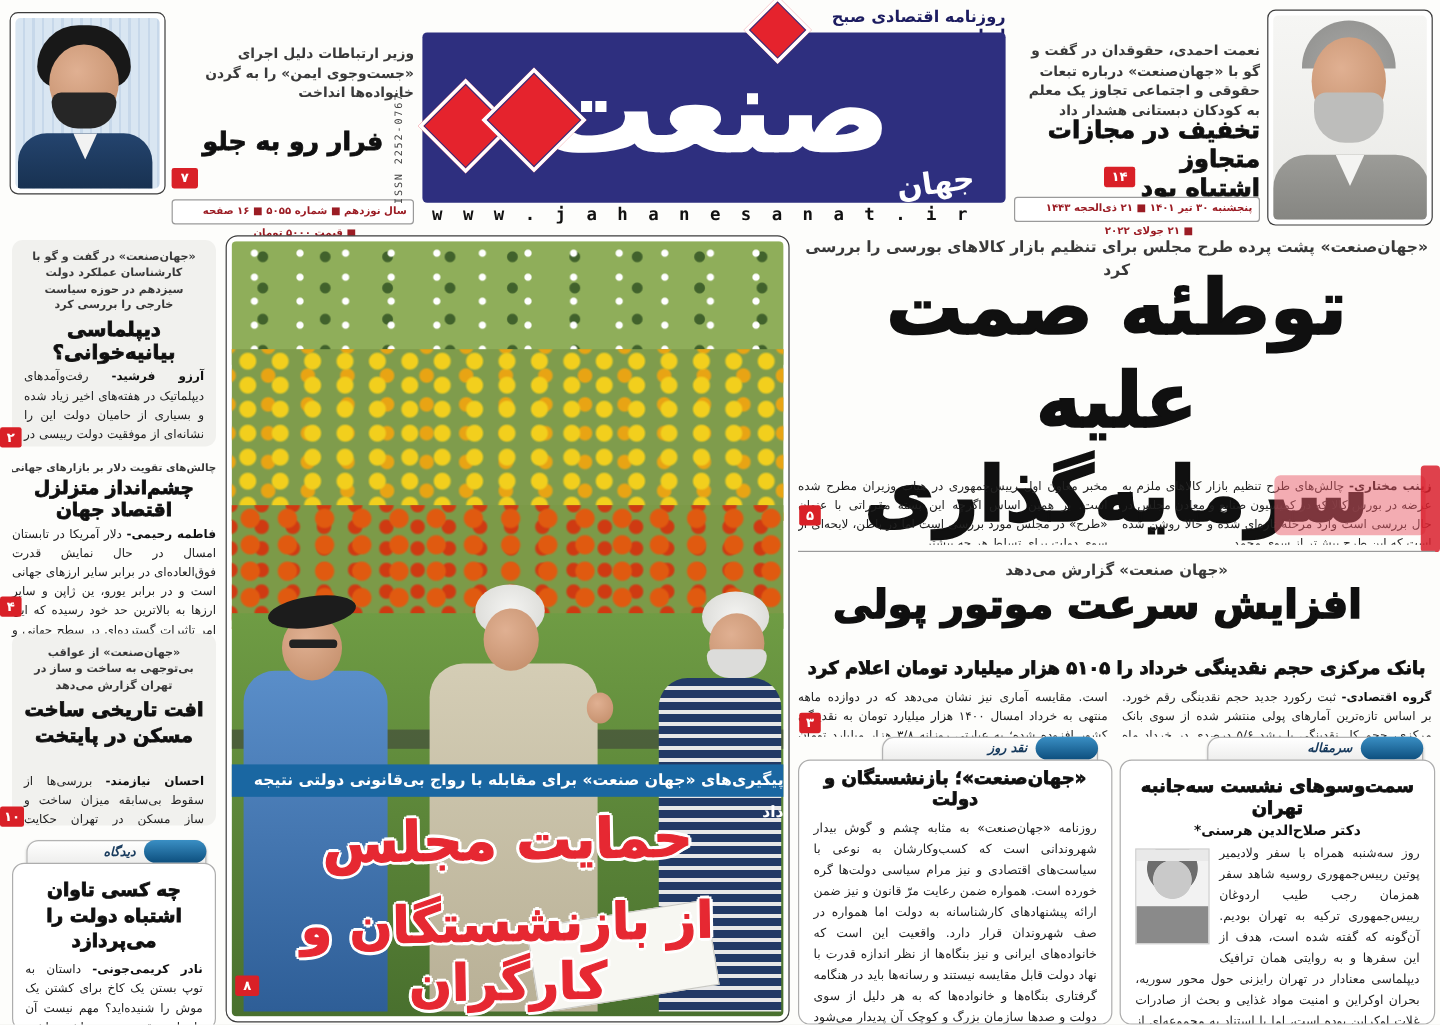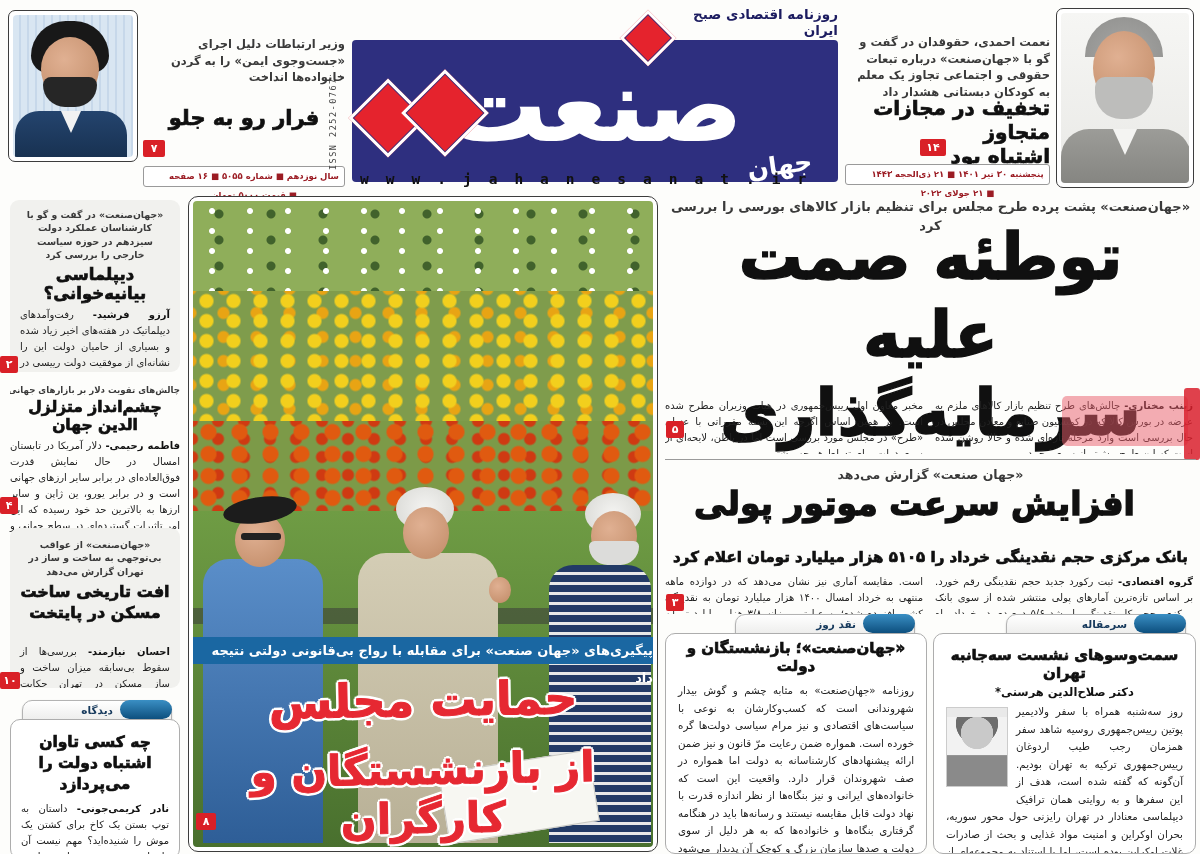--- a/index.html
+++ b/index.html
@@ -17,21 +17,21 @@
   .body-txt{font-size:10px;color:#222;line-height:1.6;text-align:justify;text-align-last:right;}
   .byline{font-weight:bold;color:#111;}
   .pnum{position:absolute;width:22px;height:17px;background:#d92027;color:#fff;font-weight:bold;
         font-size:11px;text-align:center;line-height:17px;border-radius:2px;}
   .datebox{border:1px solid #9a9a9a;border-radius:3px;background:#fff;color:#9b1c24;font-size:8.5px;
            font-weight:bold;text-align:center;box-sizing:border-box;padding-left:20px;}
   .graybox{background:#f1f1ee;border-radius:9px;box-sizing:border-box;overflow:hidden;}
   .colbox{border:1px solid #adadad;border-radius:10px;background:#fff;box-sizing:border-box;overflow:hidden;}
   
   .tabbar{height:32px;background:linear-gradient(#ffffff,#e3e3e1);border:1px solid #b3b3b3;
-          border-radius:10px;box-shadow:0 1px 2px rgba(0,0,0,.18);box-sizing:border-box;}
+          border-radius:10px;box-shadow:0 1px 2px rgba(0,0,0,.18);box-sizing:border-box;font-style:italic;}
   .tabcap{position:absolute;left:auto;right:-1px;top:-1px;width:52px;height:19px;border-radius:10px;
           background:linear-gradient(#3a8fc4,#0d4f7e);}
   .tablabel{position:absolute;right:58px;top:0;line-height:18px;font-size:10.5px;font-weight:bold;color:#16395c;}
   
   .logoblue{background:#2e2f7f;border-radius:4px;}
   .diamond{position:absolute;background:#e5232d;border:3px solid #fff;transform:rotate(45deg);
            box-shadow:0 0 0 1px #2e2f7f inset;}
   .wwwbar{letter-spacing:17px;font-weight:bold;font-size:14.5px;color:#111;white-space:nowrap;
           font-family:"DejaVu Sans Mono","DejaVu Sans",monospace;direction:ltr;}
   .issn{writing-mode:vertical-rl;transform:rotate(180deg);font-size:8.5px;letter-spacing:1.5px;
@@ -69,21 +69,21 @@
 
   <div class="abs kick" style="left:143px;top:36px;width:202px;">وزیر ارتباطات دلیل اجرای «جست‌وجوی ایمن» را به گردن خانواده‌ها انداخت</div>
   <div class="abs medhead" style="left:143px;top:106px;width:202px;font-size:21px;">فرار رو به جلو</div>
   <div class="pnum" style="left:143px;top:140px;">۷</div>
   <div class="abs datebox" style="left:143px;top:166px;width:202px;height:21px;line-height:19px;">سال نوزدهم ■ شماره ۵۰۵۵ ■ ۱۶ صفحه ■ قیمت ۵۰۰۰ تومان</div>
 
   <div class="abs" style="left:660px;top:6px;width:178px;text-align:right;font-size:13.5px;font-weight:bold;color:#1c1c60;">روزنامه اقتصادی صبح ایران</div>
 
   <div class="abs issn" style="left:328px;top:52px;height:118px;">ISSN 2252-0767</div>
 
-  <div class="abs logoblue" style="left:352px;top:27px;width:486px;height:142px;margin-top:13px;">
+  <div class="abs logoblue" style="left:352px;top:27px;width:486px;height:142px;">
     <div class="abs" style="left:0;top:-14px;width:100%;text-align:center;font-size:98px;line-height:160px;font-weight:bold;color:#fff;-webkit-text-stroke:2px #fff;">صنعت</div>
     <div class="abs" style="right:26px;bottom:2px;font-size:25px;font-weight:bold;color:#fff;transform:rotate(-8deg);">جهان</div>
     <div class="diamond" style="left:276px;top:-22px;width:34px;height:34px;"></div>
     <div class="diamond" style="left:8px;top:50px;width:50px;height:50px;"></div>
     <div class="diamond" style="left:62px;top:42px;width:56px;height:56px;"></div>
   </div>
   <div class="abs wwwbar" style="left:360px;top:171px;width:480px;">www.jahanesanat.ir</div>
 
   <div class="abs kick" style="left:845px;top:34px;width:205px;">نعمت احمدی، حقوقدان در گفت و گو با «جهان‌صنعت» درباره تبعات حقوقی و اجتماعی تجاوز یک معلم به کودکان دبستانی هشدار داد</div>
   <div class="abs medhead" style="left:845px;top:96px;width:205px;font-size:20px;text-align:right;">
@@ -105,21 +105,21 @@
 
   <div class="abs graybox" style="left:10px;top:200px;width:170px;height:172px;padding:8px 10px;">
     <div class="kick center" style="font-size:9.3px;">«جهان‌صنعت» در گفت‌ و گو با کارشناسان عملکرد دولت سیزدهم در حوزه سیاست خارجی را بررسی کرد</div>
     <div class="medhead" style="font-size:16.5px;margin:3px 0 4px;">دیپلماسی بیانیه‌خوانی؟</div>
     <div class="body-txt"><span class="byline">آرزو فرشید-</span> <span>رفت‌وآمدهای دیپلماتیک در هفته‌های اخیر زیاد شده و بسیاری از حامیان دولت این را نشانه‌ای از موفقیت دولت رییسی در حوزه سیاست خارجی می‌دانند! حال آنکه هنوز هم بسیاری از مسائل اصلی و چالش‌های جدی ایران با نظام بین‌المللی به جای خود باقی است.</span></div>
   </div>
   <div class="pnum" style="left:0px;top:356px;width:18px;">۲</div>
 
   <div class="abs" style="left:10px;top:384px;width:170px;">
     <div class="kick center" style="font-size:8.6px;white-space:nowrap;overflow:hidden;">چالش‌های تقویت دلار بر بازارهای جهانی بررسی شد</div>
-    <div class="medhead" style="font-size:15.5px;margin:2px 0 4px;">چشم‌انداز متزلزل الدین جهان</div>
+    <div class="medhead" style="font-size:15.5px;margin:2px 0 4px;">چشم‌انداز متزلزل اقتصاد جهان</div>
     <div class="body-txt"><span class="byline">فاطمه رحیمی-</span> <span>دلار آمریکا در تابستان امسال در حال نمایش قدرت فوق‌العاده‌ای در برابر سایر ارزهای جهانی است و در برابر یورو، ین ژاپن و سایر ارزها به بالاترین حد خود رسیده که این امر تاثیرات گسترده‌ای در سطح جهانی و ایالات متحده دارد.</span></div>
   </div>
   <div class="pnum" style="left:0px;top:497px;width:18px;">۴</div>
 
   <div class="abs graybox" style="left:10px;top:528px;width:170px;height:160px;padding:10px 10px;">
     <div class="kick center" style="font-size:9.3px;">«جهان‌صنعت» از عواقب بی‌توجهی به ساخت و ساز در تهران گزارش می‌دهد</div>
     <div class="medhead" style="font-size:16px;margin:4px 0 20px;line-height:1.3;">افت تاریخی ساخت مسکن در پایتخت</div>
     <div class="body-txt"><span class="byline">احسان نیازمند-</span> <span>بررسی‌ها از سقوط بی‌سابقه میزان ساخت و ساز مسکن در تهران حکایت می‌کنند. تولید مسکن در سه ماهه نخست امسال در کمترین میزان خود طی ۱۸ سال گذشته قرار گرفت</span></div>
   </div>
   <div class="pnum" style="left:0px;top:672px;width:20px;">۱۰</div>

